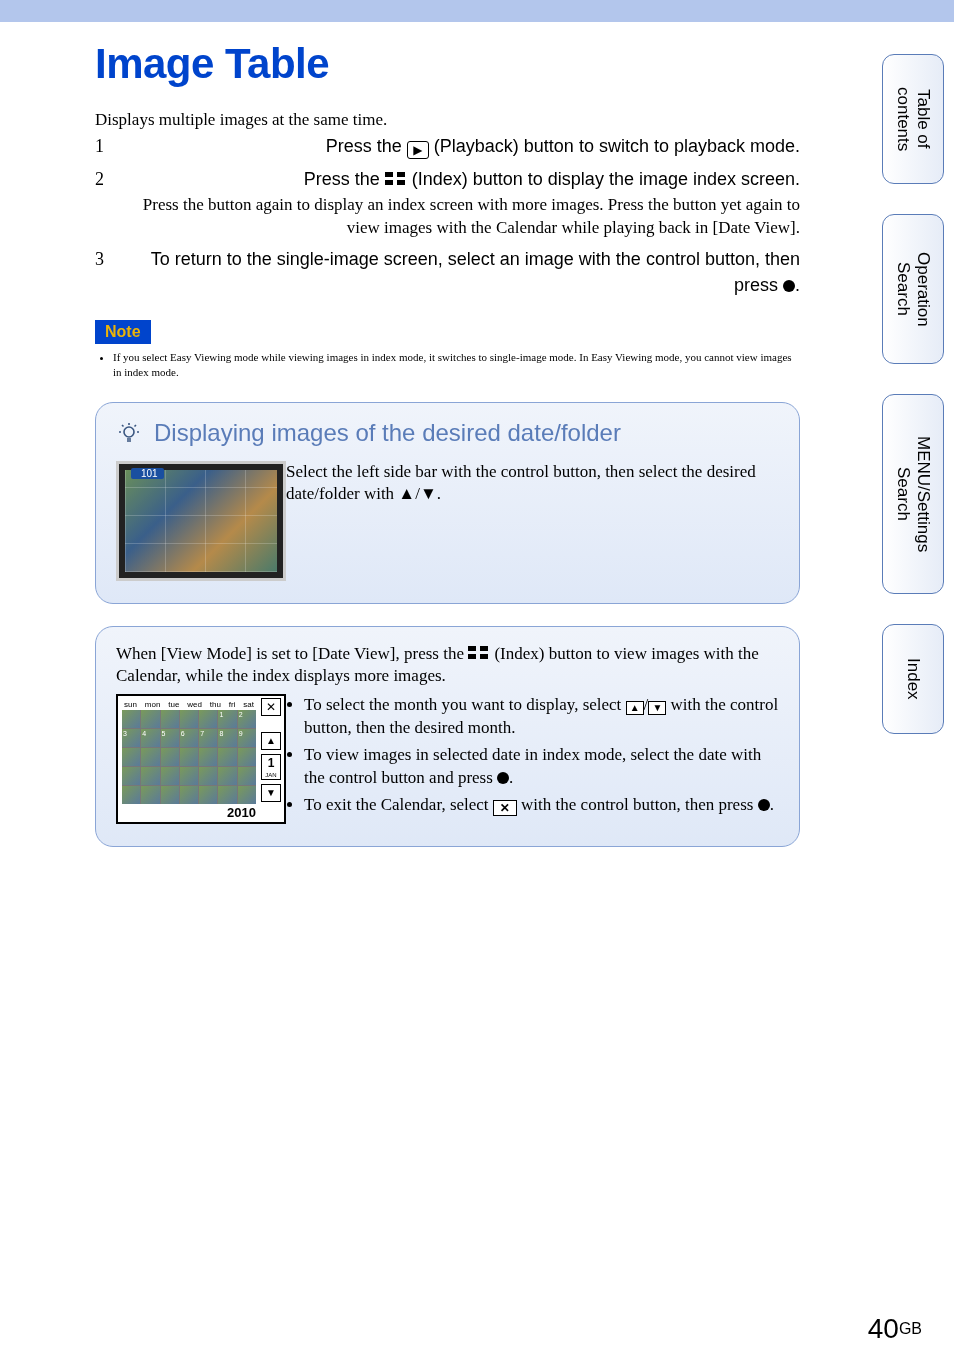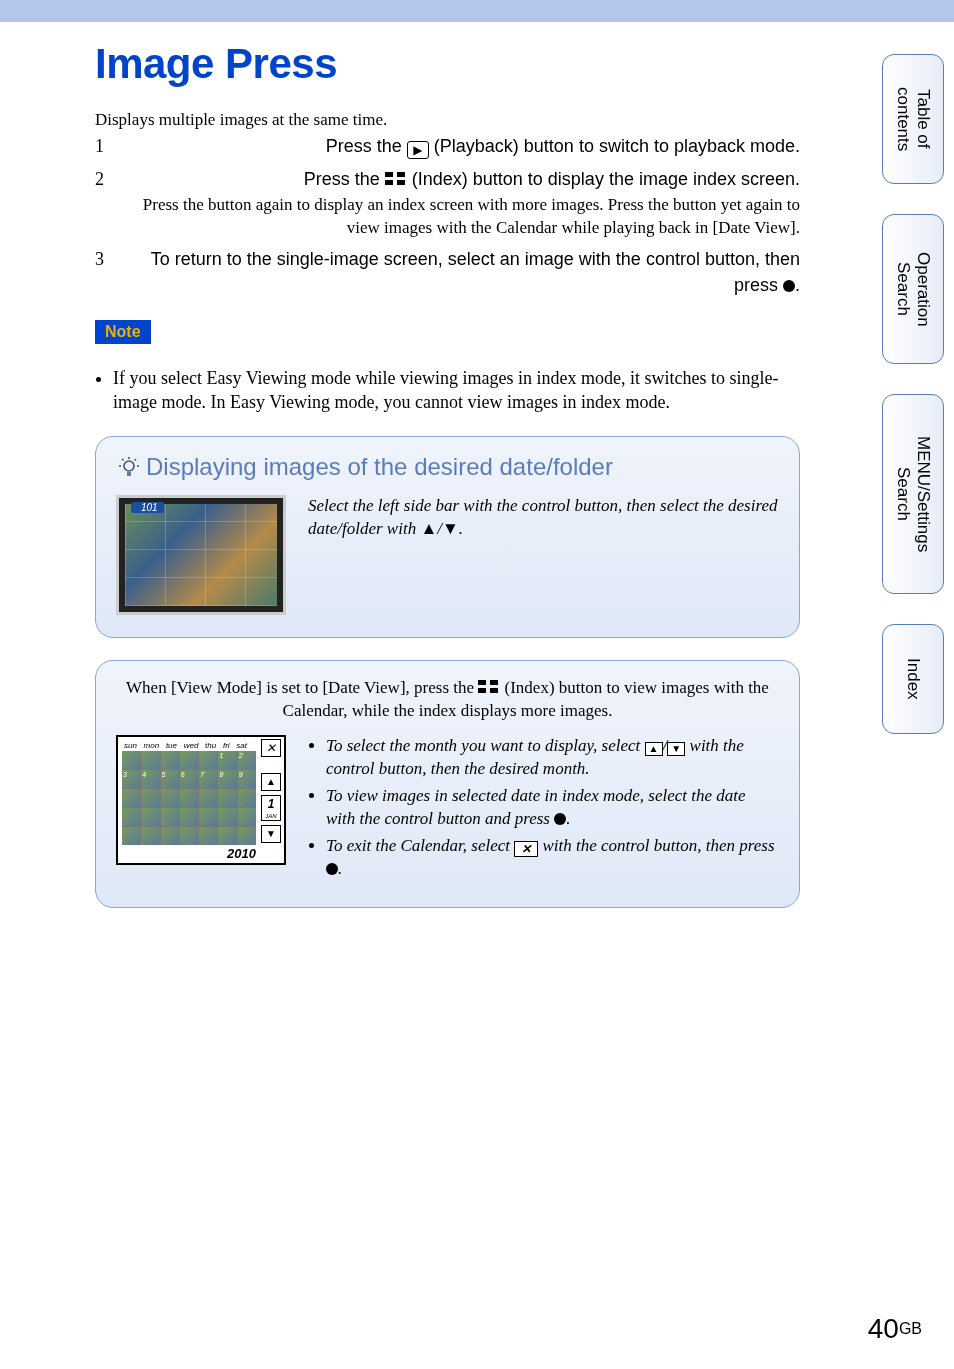--- a/index.html
+++ b/index.html
@@ -96,49 +96,49 @@
       color: #eab308;
       font-weight: bold;
       padding: 3px 10px;
       font-size: 16px;
       margin-top: 14px;
     }
     .note-list {
       list-style: disc;
       padding-left: 18px;
       font-family: Georgia, 'Times New Roman', serif;
-      font-size: 18px;
-      margin-top: 22px;
+      font-size: 11px;
+      margin-top: 6px;
       line-height: 1.35;
     }
     .tip-box {
       border: 1px solid #8aa5d6;
       border-radius: 18px;
       background: linear-gradient(#f0f4fb, #dfe8f7);
       margin-top: 22px;
       padding: 16px 20px 22px;
     }
     .tip-title {
       color: #5a7cb8;
       font-size: 24px;
       display: flex;
       align-items: center;
-      gap: 4px;
+      gap: 12px;
       margin-bottom: 14px;
       font-weight: normal;
     }
     .tip-bulb {
       width: 26px; height: 26px;
       display: inline-flex;
       align-items: center;
       justify-content: center;
       font-size: 22px;
       color: #3a5680;
     }
-    .tip-row { display: flex; gap: 22px; align-items: flex-start; font-style: italic; }
+    .tip-row { display: flex; align-items: flex-start; }
     .thumb-placeholder {
       flex: 0 0 170px;
       height: 120px;
       background: #222;
       border: 3px solid #ccc;
       position: relative;
     }
     .thumb-placeholder.grid::before {
       content: "";
       position: absolute;
@@ -160,21 +160,21 @@
     }
     .calendar-thumb {
       flex: 0 0 170px;
       height: 130px;
       border: 2px solid #000;
       background: #fff;
       position: relative;
       font-size: 9px;
     }
     .calendar-thumb .dow{
-      position:absolute; top:4px; left:6px; right:37px;
+      position:absolute; top:4px; left:6px; right:30px;
       display:flex; justify-content:space-between;
       font-size:8px;
     }
     .calendar-thumb .xbox{
       position:absolute; top:2px; right:3px;
       width:20px; height:18px;
       border:1.5px solid #000;
       font-size:12px; text-align:center; line-height:16px;
     }
     .calendar-thumb .upbox{
@@ -218,22 +218,21 @@
     }
     .tip-text {
       font-family: Georgia, 'Times New Roman', serif;
       font-size: 17px;
       line-height: 1.35;
     }
     .tip-intro-line{
       font-family: Georgia, 'Times New Roman', serif;
       font-size: 17px;
       line-height: 1.35;
-      margin-bottom: 12px;
-      text-align: center;
+      margin-bottom: 6px;
     }
     .tip-list {
       list-style: disc;
       padding-left: 18px;
       font-family: Georgia, 'Times New Roman', serif;
       font-size: 17px;
       line-height: 1.35;
     }
     .tip-list li { margin-bottom: 4px; }
     .small-arrow-box{
@@ -293,21 +292,21 @@
       font-family: Arial, sans-serif;
     }
     .page-num small{ font-size:16px; vertical-align: 4px; }
   </style>
 </head>
 <body>
 
 <div class="top-bar"></div>
 
 <div class="content">
-  <h1>Image Press</h1>
+  <h1>Image Table</h1>
   <p class="intro">Displays multiple images at the same time.</p>
 
   <ol class="steps">
     <li class="step">
       <div class="step-line">
         <span class="step-num">1</span>
         <div class="step-body">
           <span class="step-main">
             <span>Press the </span>
             <span class="icon-box">▶</span>

